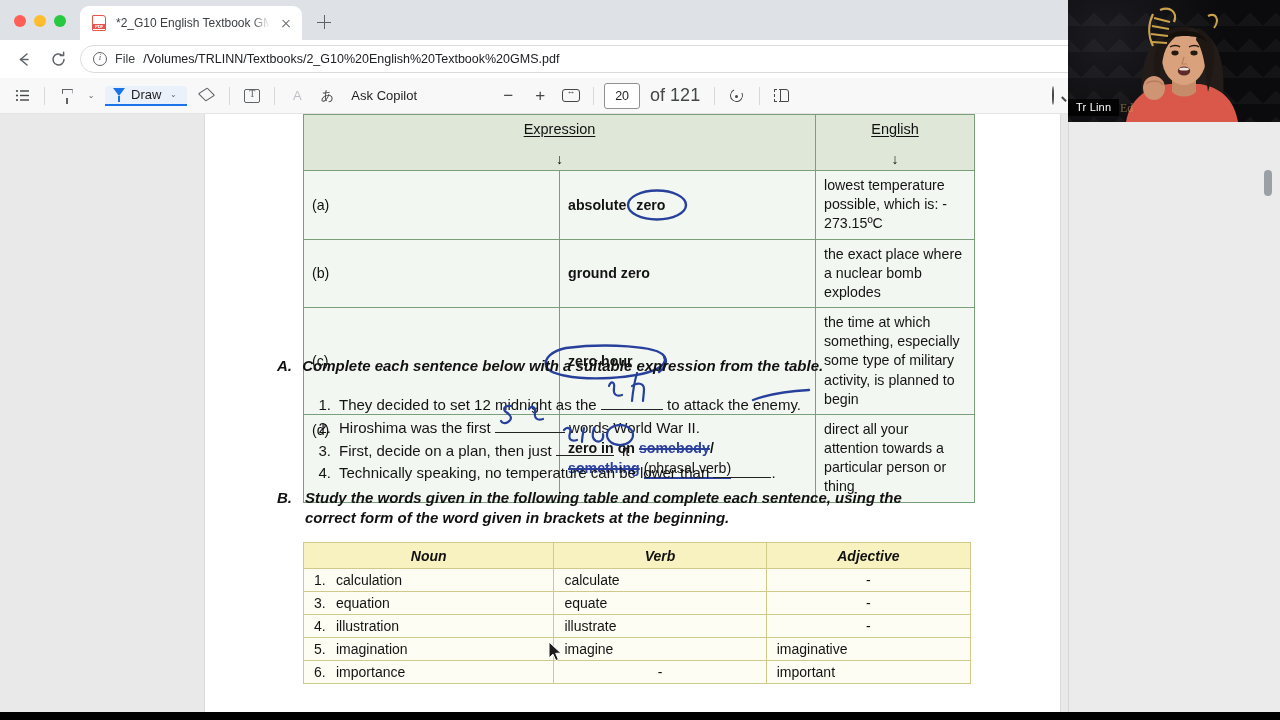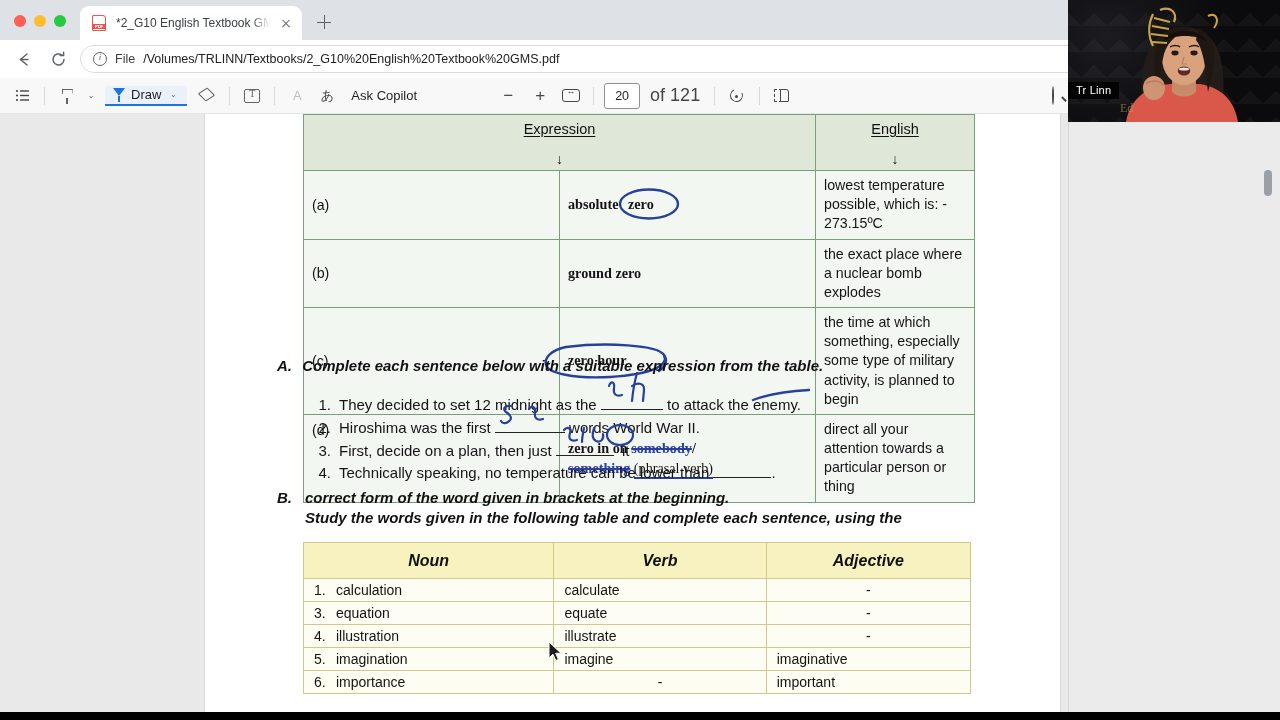--- a/index.html
+++ b/index.html
@@ -366,21 +366,21 @@
   }
   .thead-inner { display: flex; flex-direction: column; align-items: center; gap: 17px; }
   .thead-word {
     text-decoration: underline;
     text-underline-offset: 2px;
     font-size: 14.5px;
     color: #111;
   }
   .down-arrow { font-size: 14px; line-height: 11px; color: #111; }
   .gt-lbl { width: 38px; text-align: left; color: #111; }
-  .gt-expr { font-weight: bold; position: relative; font-family: Liberation Serif, serif; }
+  .gt-expr { font-weight: bold; position: relative; }
   .gt-mean { background: #f3f7f2; line-height: 1.35; }
   td.expr-cell { background: #f3f7f2; width: 256px; position: relative; }
   tr.r1 td { height: 34px; }
   .strike { text-decoration: line-through; text-decoration-thickness: 2px; }
   .uline-blue {
     border-bottom: 2px solid #2b3f9e;
     padding-bottom: 1px;
   }
 
   
@@ -419,22 +419,22 @@
   table.yt td {
     border: 1px solid #cfc98a;
     padding: 3px 10px;
     vertical-align: middle;
   }
   table.yt thead td {
     background: #f7f2bf;
     text-align: center;
     font-style: italic;
     font-weight: bold;
-    font-size: 16px;
-    height: 36px;
+    font-size: 14px;
+    height: 26px;
     color: #111;
     margin-top: 16px;
   }
   .yt-num { display: inline-block; width: 22px; }
   .yt-c1 { width: 250px; }
   .yt-c2 { width: 212px; }
   .yt-c3 { width: 204px; }
   .yt-dash { text-align: center; }
 
   
@@ -463,21 +463,21 @@
   }
   .wc-pattern {
     position: absolute; inset: 0;
     background-image:
       linear-gradient(45deg, rgba(255,255,255,0.035) 25%, transparent 25%),
       linear-gradient(-45deg, rgba(255,255,255,0.035) 25%, transparent 25%);
     background-size: 26px 26px;
   }
   .wc-person { position: absolute; left: 0; top: 0; width: 212px; height: 122px; }
   .wc-name {
-    position: absolute; left: 0; bottom: 23px;
+    position: absolute; left: 0; bottom: 6px;
     background: rgba(0,0,0,0.82);
     color: #fff;
     font-size: 11px;
     padding: 2px 8px 3px 8px;
     letter-spacing: 0.2px;
     z-index: 5;
   }
   .wc-watermark {
     position: absolute; left: 52px; bottom: 6px;
     color: rgba(196,166,90,0.55);
@@ -748,22 +748,22 @@
             <span class="num">4.</span>
             <span>
               <span>Technically speaking, no temperature can be lower than</span>
               <span class="blank-s"></span><span>.</span>
             </span>
           </div>
         </div>
 
         <div class="ex-head" style="left:72px; top:374px; width:702px;">
           <span style="float:left; width:24px;">B.</span>
+          <span style="display:block; margin-left:28px;">Study the words given in the following table and complete each sentence, using the</span>
           <span style="display:block; margin-left:28px;">correct form of the word given in brackets at the beginning.</span>
-          <span style="display:block; margin-left:28px;">Study the words given in the following table and complete each sentence, using the</span>
         </div>
 
         <table class="yt">
           <thead>
             <tr>
               <td class="yt-c1">Noun</td>
               <td class="yt-c2">Verb</td>
               <td class="yt-c3">Adjective</td>
             </tr>
           </thead>

